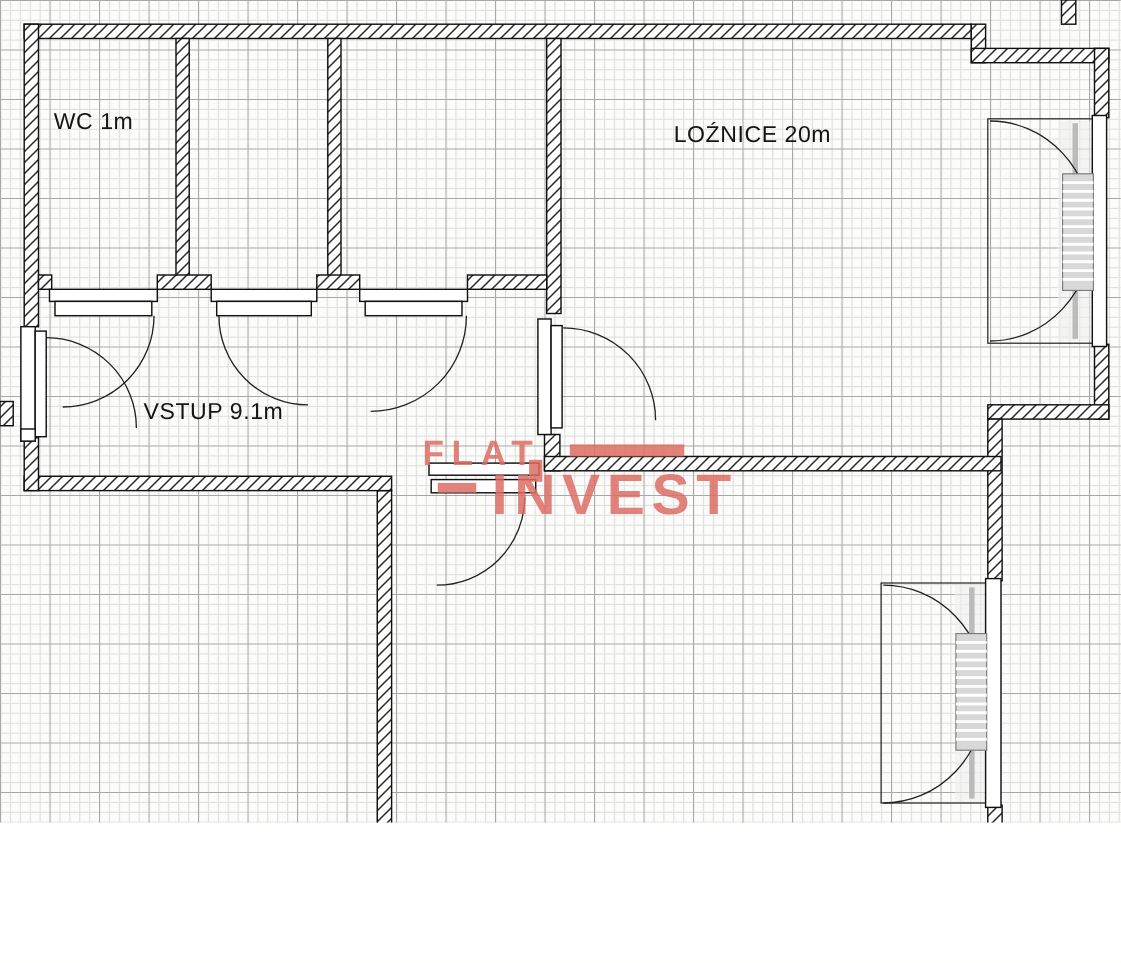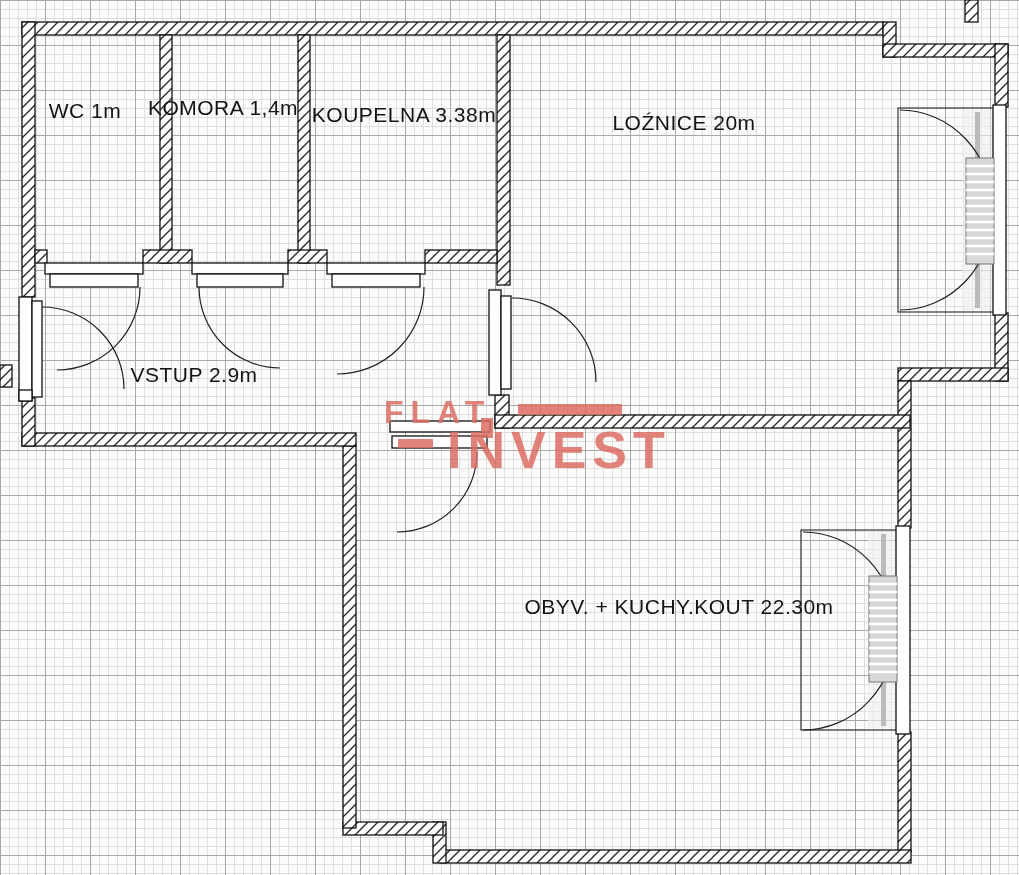--- a/index.html
+++ b/index.html
@@ -1,18 +1,18 @@
 <!DOCTYPE html>
 <html><head>
 <meta charset="utf-8">
 <style>
   html,body{margin:0;padding:0;background:#ffffff;}
   #stage{
     position:relative;
-    width:1019px;height:875px;
+    width:1019px;height:748px;
     overflow:hidden;
     font-family:"Liberation Sans","DejaVu Sans",sans-serif;
     background:#fcfcfa;
   }
   #plan-svg{position:absolute;left:0;top:0;}
   .room-label{
     position:absolute;
     transform:translate(-50%,-50%);
     font-size:21px;
     color:#141414;
@@ -134,25 +134,22 @@
       <path d="M803 532 A93 97 0 0 1 896 629" fill="none" stroke="#222" stroke-width="1.2"></path>
       <path d="M803 730 A93 98 0 0 0 896 632" fill="none" stroke="#222" stroke-width="1.2"></path>
       <g>
         <rect x="869" y="576" width="28" height="106" fill="#d8d8d8" stroke="#777" stroke-width="1"></rect>
         <path d="M869 584 h28 M869 592 h28 M869 600 h28 M869 608 h28 M869 616 h28 M869 624 h28 M869 632 h28 M869 640 h28 M869 648 h28 M869 656 h28 M869 664 h28 M869 672 h28" stroke="#ffffff" stroke-width="2.6"></path>
       </g>
     </g>
   </svg>
 
   <div class="room-label" style="left:85px;top:111px">WC 1m</div>
-  <div class="room-label" style="left:223px;top:108px">KOMORA 1,4m</div>
-  <div class="room-label" style="left:404px;top:115px">KOUPELNA 3.38m</div>
   <div class="room-label" style="left:684px;top:123px">LOŹNICE 20m</div>
-  <div class="room-label" style="left:194px;top:375px">VSTUP 2.9m</div>
-  <div class="room-label" style="left:679px;top:607px">OBYV. + KUCHY.KOUT 22.30m</div>
+  <div class="room-label" style="left:194px;top:375px">VSTUP 9.1m</div>
 
   <div>
     <span class="logo logo-flat">FLAT</span>
     <span class="logo-bar logo-dash1"></span>
     <span class="logo-bar logo-dash2"></span>
     <span class="logo-bar logo-tstem"></span>
     <span class="logo logo-invest">INVEST</span>
   </div>
 
 </div>

